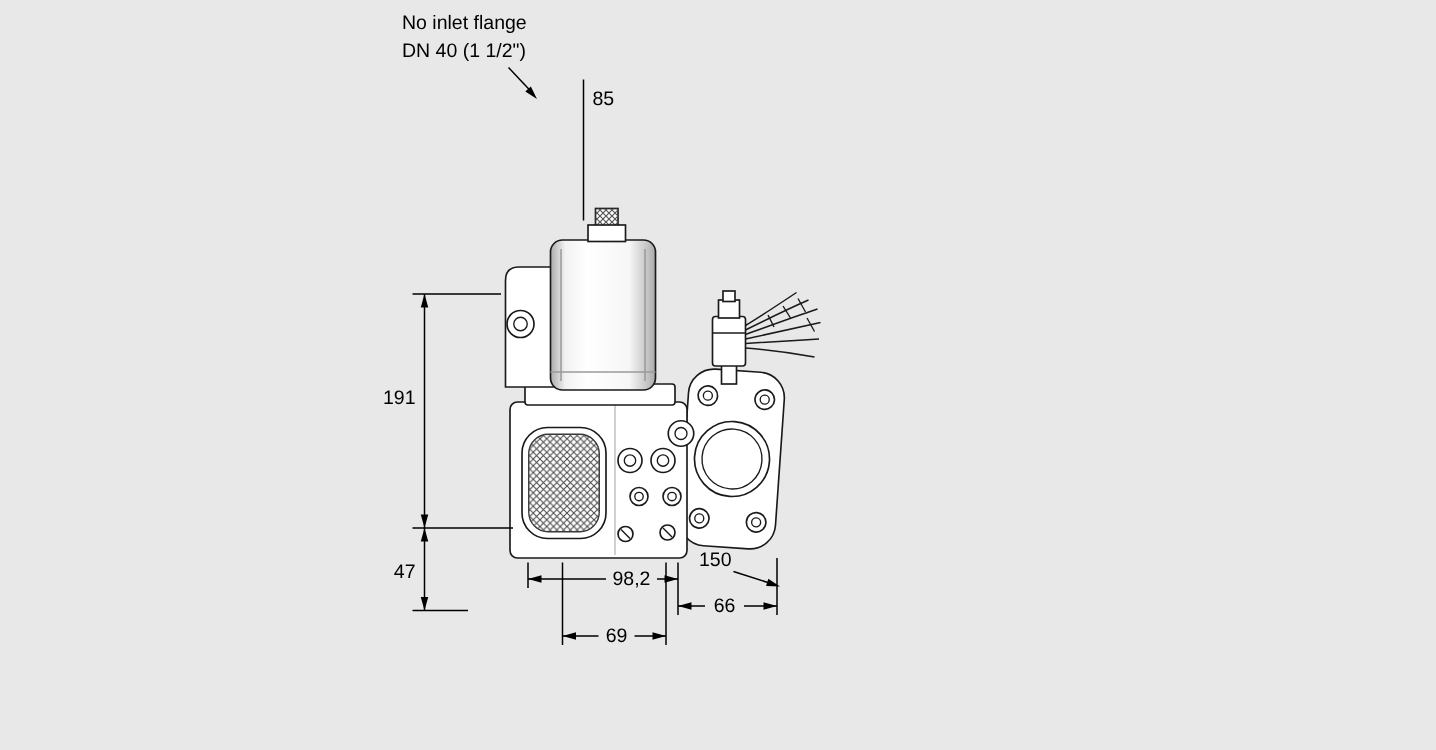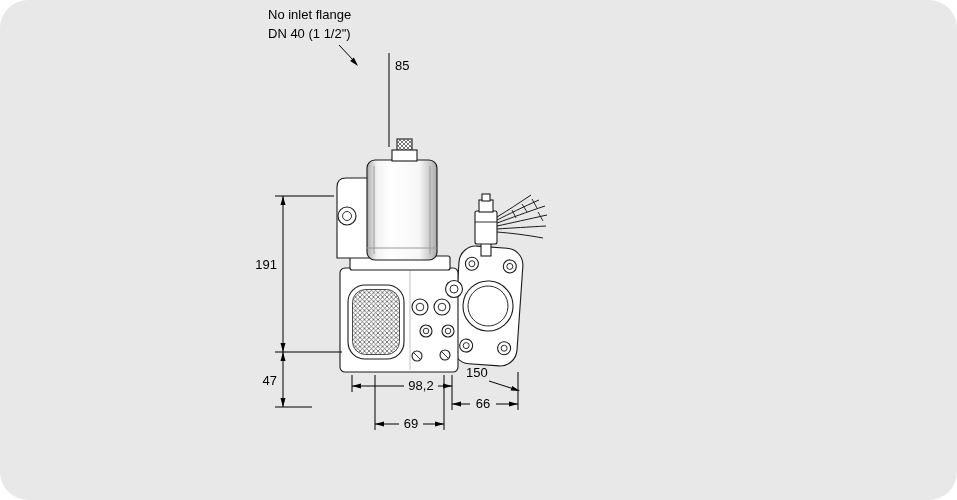--- a/index.html
+++ b/index.html
@@ -6,21 +6,20 @@
     margin: 0;
     padding: 0;
     font-family: "Liberation Sans", sans-serif;
   }
   .stage {
     position: relative;
     width: 957px;
     height: 500px;
     background: #e8e8e8;
     overflow: hidden;
-    border-radius: 28px;
   }
   svg text {
     font-family: "Liberation Sans", sans-serif;
     font-size: 13px;
     fill: #000;
   }
   .dimline { stroke: #000; stroke-width: 1; fill: none; }
   .arrow   { fill: #000; stroke: none; }
   .part    { stroke: #1a1a1a; stroke-width: 1.1; fill: #ffffff; }
   .thin    { stroke: #1a1a1a; stroke-width: 0.9; fill: none; }

